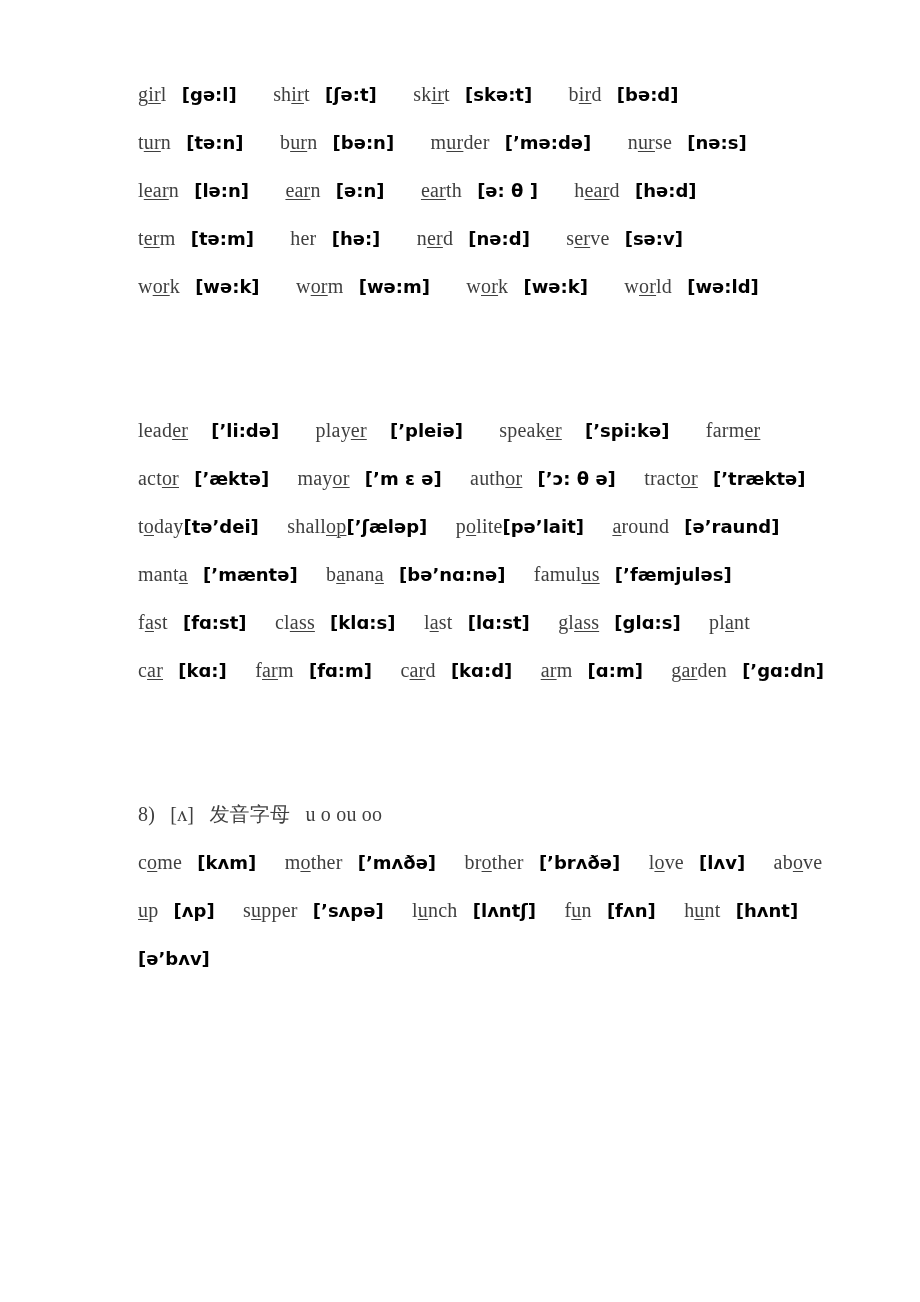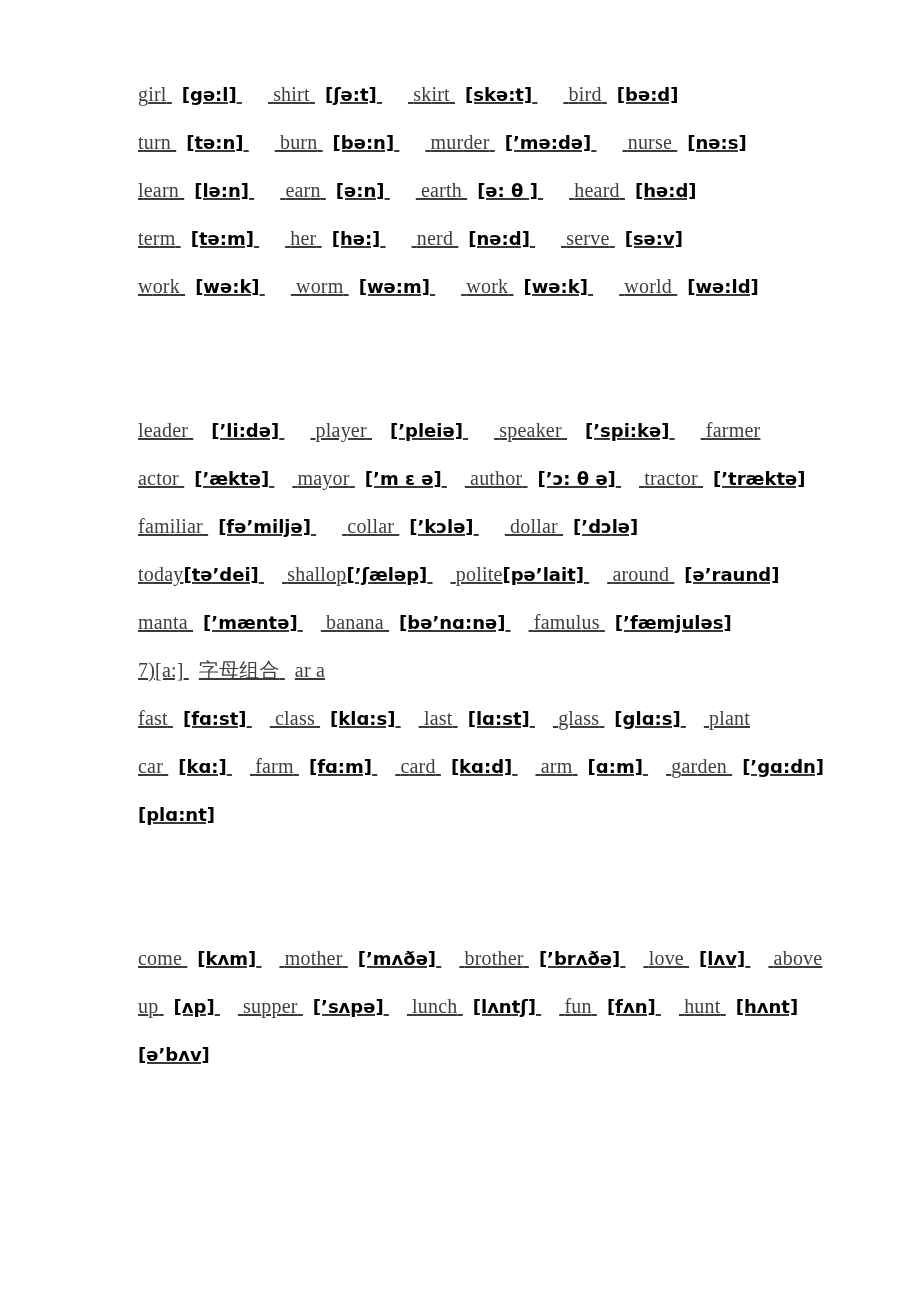--- a/index.html
+++ b/index.html
@@ -21,21 +21,20 @@
     box-sizing: border-box;
     padding: 70px 130px 0 138px;
   }
   .line {
     font-size: 20px;
     line-height: 48px;
     height: 48px;
     white-space: nowrap;
     letter-spacing: 0.2px;
     color: #3a3a3a;
-    text-decoration: underline;
   }
   .spacer {
     height: 48px;
   }
   .spacer.big {
     height: 96px;
   }
   
   .w {
     font-family: "Liberation Serif", "DejaVu Serif", serif;
@@ -165,30 +164,20 @@
     <span class="gap-sm"></span><span class="ph">[’m ɛ ə]</span>
     <span class="gap-md"></span>
     <span class="w">auth<span class="u">or</span></span>
     <span class="gap-sm"></span><span class="ph">[’ɔ: θ ə]</span>
     <span class="gap-md"></span>
     <span class="w">tract<span class="u">or</span></span>
     <span class="gap-sm"></span><span class="ph">[’træktə]</span>
   </div>
 
 
-  <div class="line">
-    <span class="w">f<span class="u">a</span>mili<span class="u">ar</span></span>
-    <span class="gap-sm"></span><span class="ph">[fə’miljə]</span>
-    <span class="gap-lg"></span>
-    <span class="w">coll<span class="u">ar</span></span>
-    <span class="gap-sm"></span><span class="ph">[’kɔlə]</span>
-    <span class="gap-lg"></span>
-    <span class="w">doll<span class="u">ar</span></span>
-    <span class="gap-sm"></span><span class="ph">[’dɔlə]</span>
-  </div>
 
   <div class="line">
     <span class="w">t<span class="u">o</span>day</span><span class="ph">[tə’dei]</span>
     <span class="gap-md"></span>
     <span class="w">shall<span class="u">op</span></span><span class="ph">[’ʃæləp]</span>
     <span class="gap-md"></span>
     <span class="w">p<span class="u">o</span>lite</span><span class="ph">[pə’lait]</span>
     <span class="gap-md"></span>
     <span class="w"><span class="u">a</span>round</span>
     <span class="gap-sm"></span><span class="ph">[ə’raund]</span>
@@ -199,25 +188,20 @@
     <span class="w">mant<span class="u">a</span></span>
     <span class="gap-sm"></span><span class="ph">[’mæntə]</span>
     <span class="gap-md"></span>
     <span class="w">b<span class="u">a</span>nan<span class="u">a</span></span>
     <span class="gap-sm"></span><span class="ph">[bə’nɑ:nə]</span>
     <span class="gap-md"></span>
     <span class="w">famul<span class="u">us</span></span>
     <span class="gap-sm"></span><span class="ph">[’fæmjuləs]</span>
   </div>
 
-  <div class="line">
-    <span class="hd">7)</span><span class="hd">[a:]</span>
-    <span class="gap-sm"></span><span class="hd cjk">字母组合</span>
-    <span class="gap-sm"></span><span class="hd">ar  a</span>
-  </div>
 
   <div class="line">
     <span class="w">f<span class="u">a</span>st</span>
     <span class="gap-sm"></span><span class="ph">[fɑ:st]</span>
     <span class="gap-md"></span>
     <span class="w">cl<span class="u">ass</span></span>
     <span class="gap-sm"></span><span class="ph">[klɑ:s]</span>
     <span class="gap-md"></span>
     <span class="w">l<span class="u">a</span>st</span>
     <span class="gap-sm"></span><span class="ph">[lɑ:st]</span>
@@ -238,26 +222,29 @@
     <span class="w">c<span class="u">ar</span>d</span>
     <span class="gap-sm"></span><span class="ph">[kɑ:d]</span>
     <span class="gap-md"></span>
     <span class="w"><span class="u">ar</span>m</span>
     <span class="gap-sm"></span><span class="ph">[ɑ:m]</span>
     <span class="gap-md"></span>
     <span class="w">g<span class="u">ar</span>den</span>
     <span class="gap-sm"></span><span class="ph">[’gɑ:dn]</span>
   </div>
 
-  <div class="line">
-    <span class="ph">[plɑ:nt]</span>
-  </div>
 
   <div class="spacer big"></div>
 
+  <div class="line">
+    <span class="hd">8)</span>
+    <span class="gap-sm"></span><span class="hd ipa">[ʌ]</span>
+    <span class="gap-sm"></span><span class="hd cjk">发音字母</span>
+    <span class="gap-sm"></span><span class="hd">u  o  ou  oo</span>
+  </div>
 
   <div class="line">
     <span class="w">c<span class="u">o</span>me</span>
     <span class="gap-sm"></span><span class="ph">[kʌm]</span>
     <span class="gap-md"></span>
     <span class="w">m<span class="u">o</span>ther</span>
     <span class="gap-sm"></span><span class="ph">[’mʌðə]</span>
     <span class="gap-md"></span>
     <span class="w">br<span class="u">o</span>ther</span>
     <span class="gap-sm"></span><span class="ph">[’brʌðə]</span>

